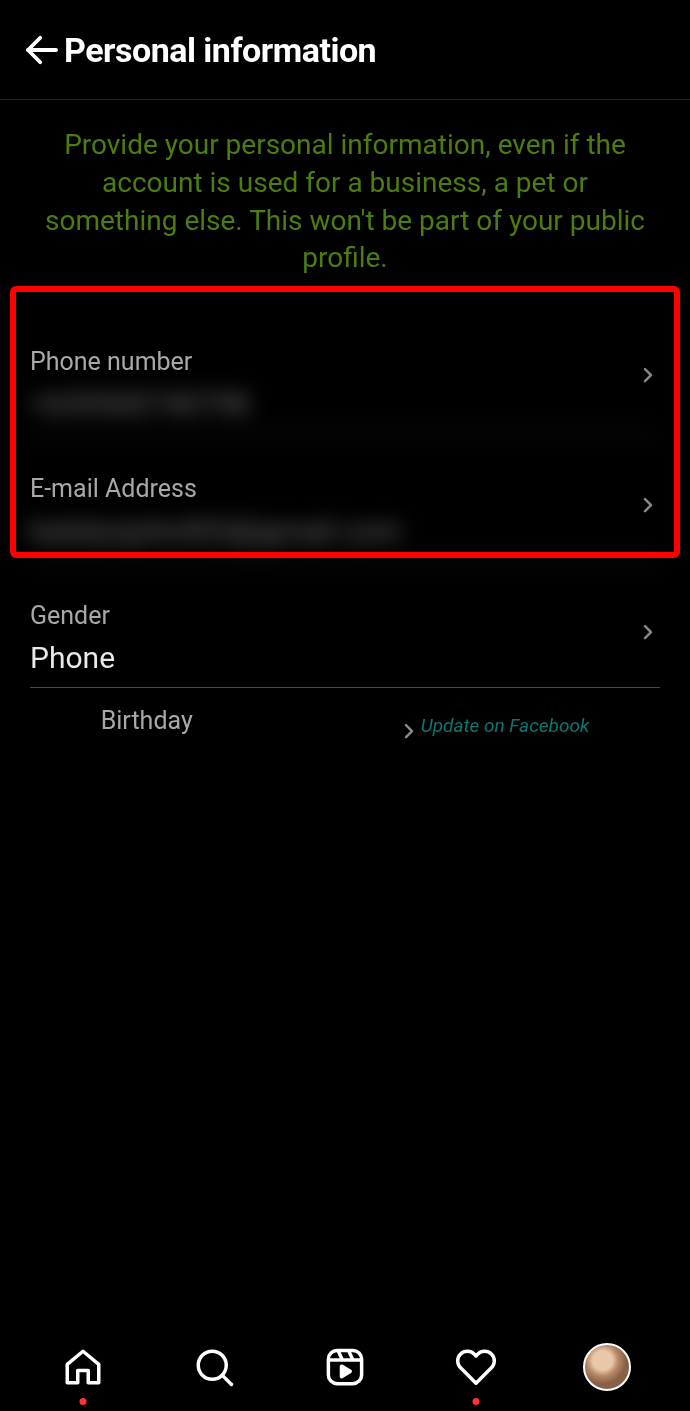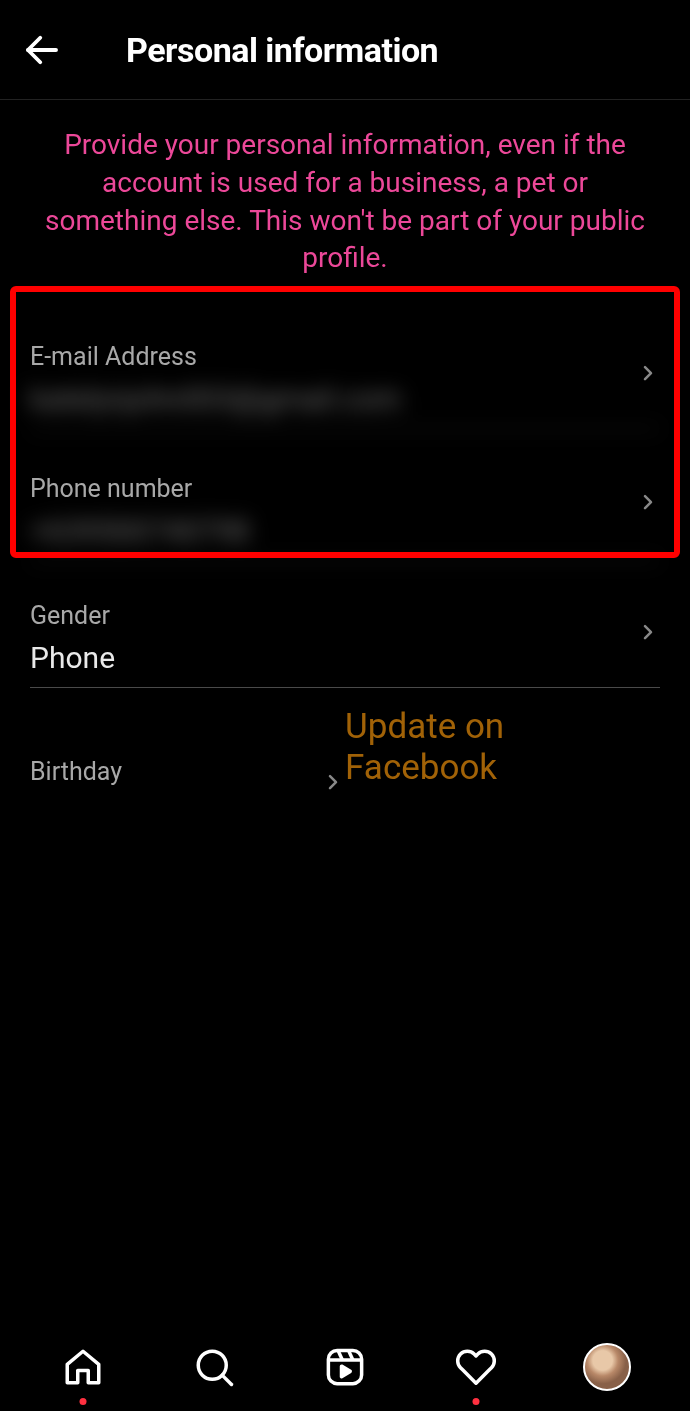--- a/index.html
+++ b/index.html
@@ -27,27 +27,26 @@
       width: 44px;
       height: 44px;
       display: flex;
       align-items: center;
       justify-content: center;
       cursor: pointer;
     }
     .header-title {
       font-size: 34px;
       font-weight: 700;
-      margin-left: 62px;
       letter-spacing: -0.5px;
     }
     .description {
       font-size: 28px;
       font-weight: 400;
-      color: #ec4899;
+      color: #4d7c0f;
       text-align: center;
       padding: 26px 40px 35px;
       line-height: 1.35;
     }
     .highlight-box {
       position: absolute;
       left: 10px;
       top: 286px;
       width: 670px;
       height: 272px;
@@ -98,24 +97,25 @@
       width: 320px;
     }
     .birthday-field .field-value {
       padding-right: 40px;
     }
     .birthday-field .chevron {
       top: 58%;
       right: 0px;
     }
     .fb-link {
-      color: #a16207;
-      font-size: 35px;
+      color: #0f766e;
+      font-size: 19px;
       cursor: pointer;
       padding-bottom: 8px;
+      font-style: italic;
     }
     .bottom-nav {
       position: absolute;
       bottom: 0;
       left: 0;
       right: 0;
       height: 88px;
       display: flex;
       align-items: center;
       justify-content: space-around;
@@ -162,33 +162,33 @@
   </div>
   <div class="header-title">Personal information</div>
 </div>
 
 <div class="description">Provide your personal information, even if the account is used for a business, a pet or something else. This won't be part of your public profile.</div>
 
 <div class="highlight-box"></div>
 
 <div class="fields-container">
 
-  <div class="field-row" id="email-field-row">
-    <div class="field-label">E-mail Address</div>
-    <div class="field-value blurred">katelynjohn003@gmail.com</div>
+  <div class="field-row" style="padding-top:35px;">
+    <div class="field-label">Phone number</div>
+    <div class="field-value blurred">+639500740798</div>
     <div class="chevron">
       <svg width="24" height="24" viewBox="0 0 24 24" fill="none" stroke="#888" stroke-width="2.5" stroke-linecap="round" stroke-linejoin="round">
           <polyline points="9 18 15 12 9 6"></polyline>
         </svg>
     </div>
   </div>
 
-  <div class="field-row" style="padding-top:35px;">
-    <div class="field-label">Phone number</div>
-    <div class="field-value blurred">+639500740798</div>
+  <div class="field-row" id="email-field-row">
+    <div class="field-label">E-mail Address</div>
+    <div class="field-value blurred">katelynjohn003@gmail.com</div>
     <div class="chevron">
       <svg width="24" height="24" viewBox="0 0 24 24" fill="none" stroke="#888" stroke-width="2.5" stroke-linecap="round" stroke-linejoin="round">
           <polyline points="9 18 15 12 9 6"></polyline>
         </svg>
     </div>
   </div>
 
   <div class="field-row" style="padding-top:30px;">
     <div class="field-label">Gender</div>
     <div class="field-value">Phone</div>

